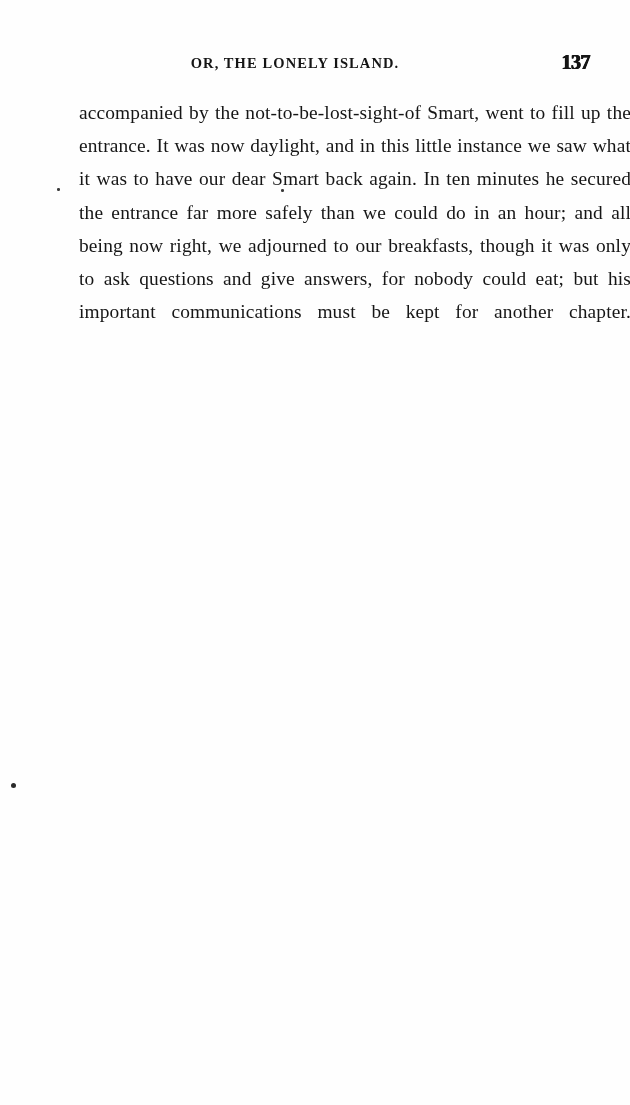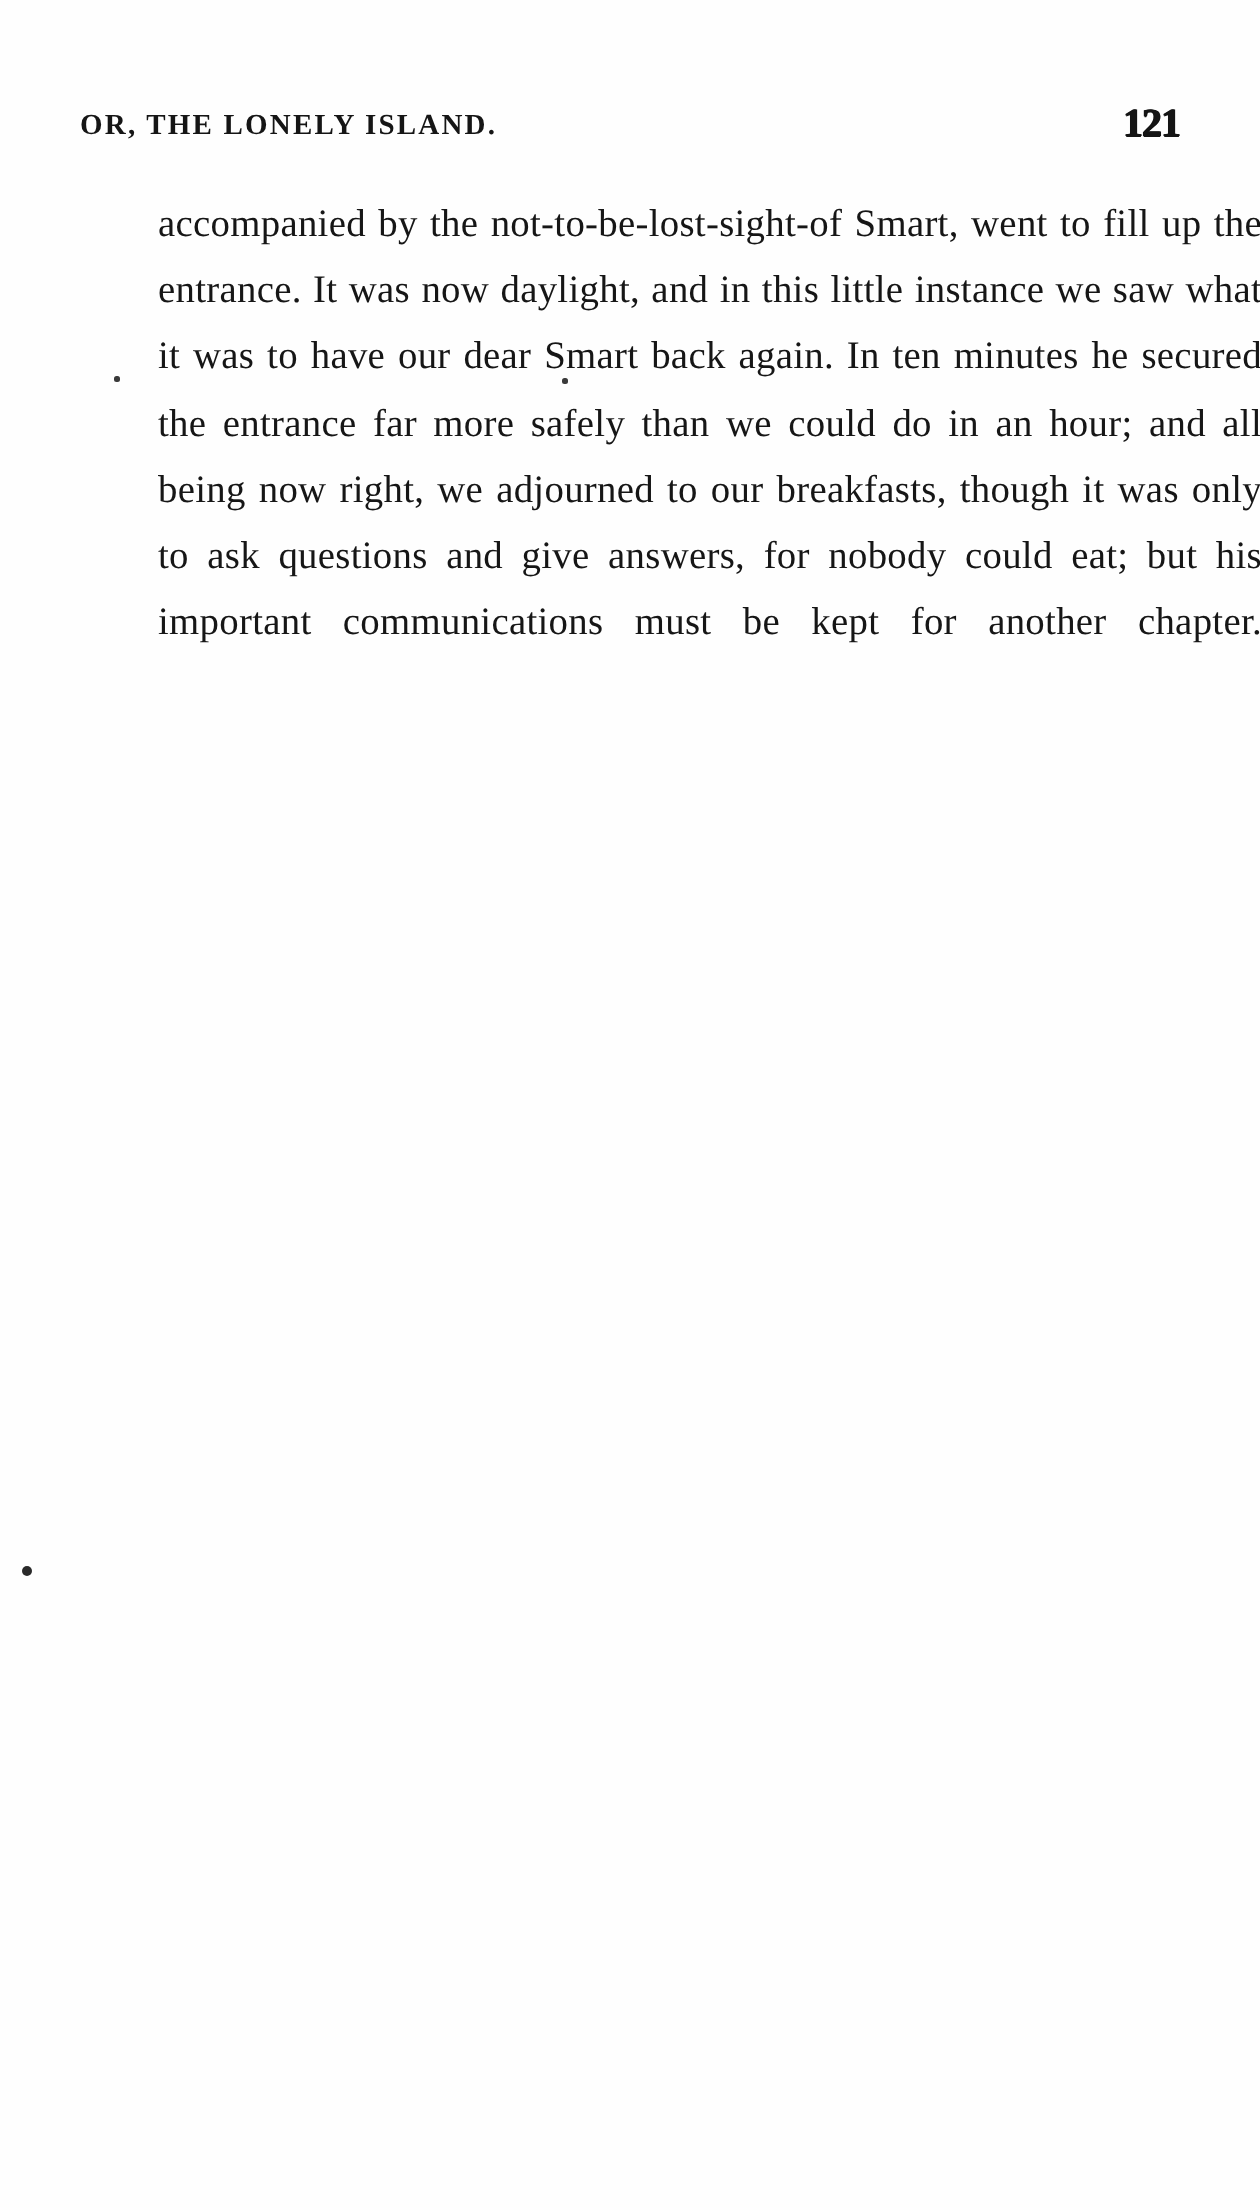--- a/index.html
+++ b/index.html
@@ -31,21 +31,21 @@
     top: 55px;
     left: 40px;
     width: 550px;
     height: 24px;
   }
   .head-title {
     position: absolute;
     left: 0;
     top: 0;
     width: 510px;
-    text-align: left;
+    text-align: center;
     font-family: "Liberation Serif", serif;
     font-size: 14.5px;
     font-weight: bold;
     letter-spacing: 1.1px;
     color: #151515;
     text-transform: uppercase;
     white-space: nowrap;
   }
   .page-number {
     position: absolute;
@@ -114,21 +114,21 @@
     background: #3a3a3a;
   }
 </style>
 </head>
 <body>
 
 <div class="page">
 
   <div class="running-head">
     <div class="head-title">OR, THE LONELY ISLAND.</div>
-    <div class="page-number">121</div>
+    <div class="page-number">137</div>
   </div>
 
   <div class="text-block">
     <p class="para">accompanied by the not-to-be-lost-sight-of Smart, went to fill up the entrance.  It was now daylight, and in this little instance we saw what it was to have our dear Smart back again.  In ten minutes he secured the entrance far more safely than we could do in an hour; and all being now right, we adjourned to our breakfasts, though it was only to ask questions and give answers, for nobody could eat; but his important communications must be kept for another chapter.</p>
   </div>
 
   <span class="speck speck-mid-text"></span>
   <span class="speck speck-saw"></span>
   <span class="speck speck-lower-left"></span>
 

